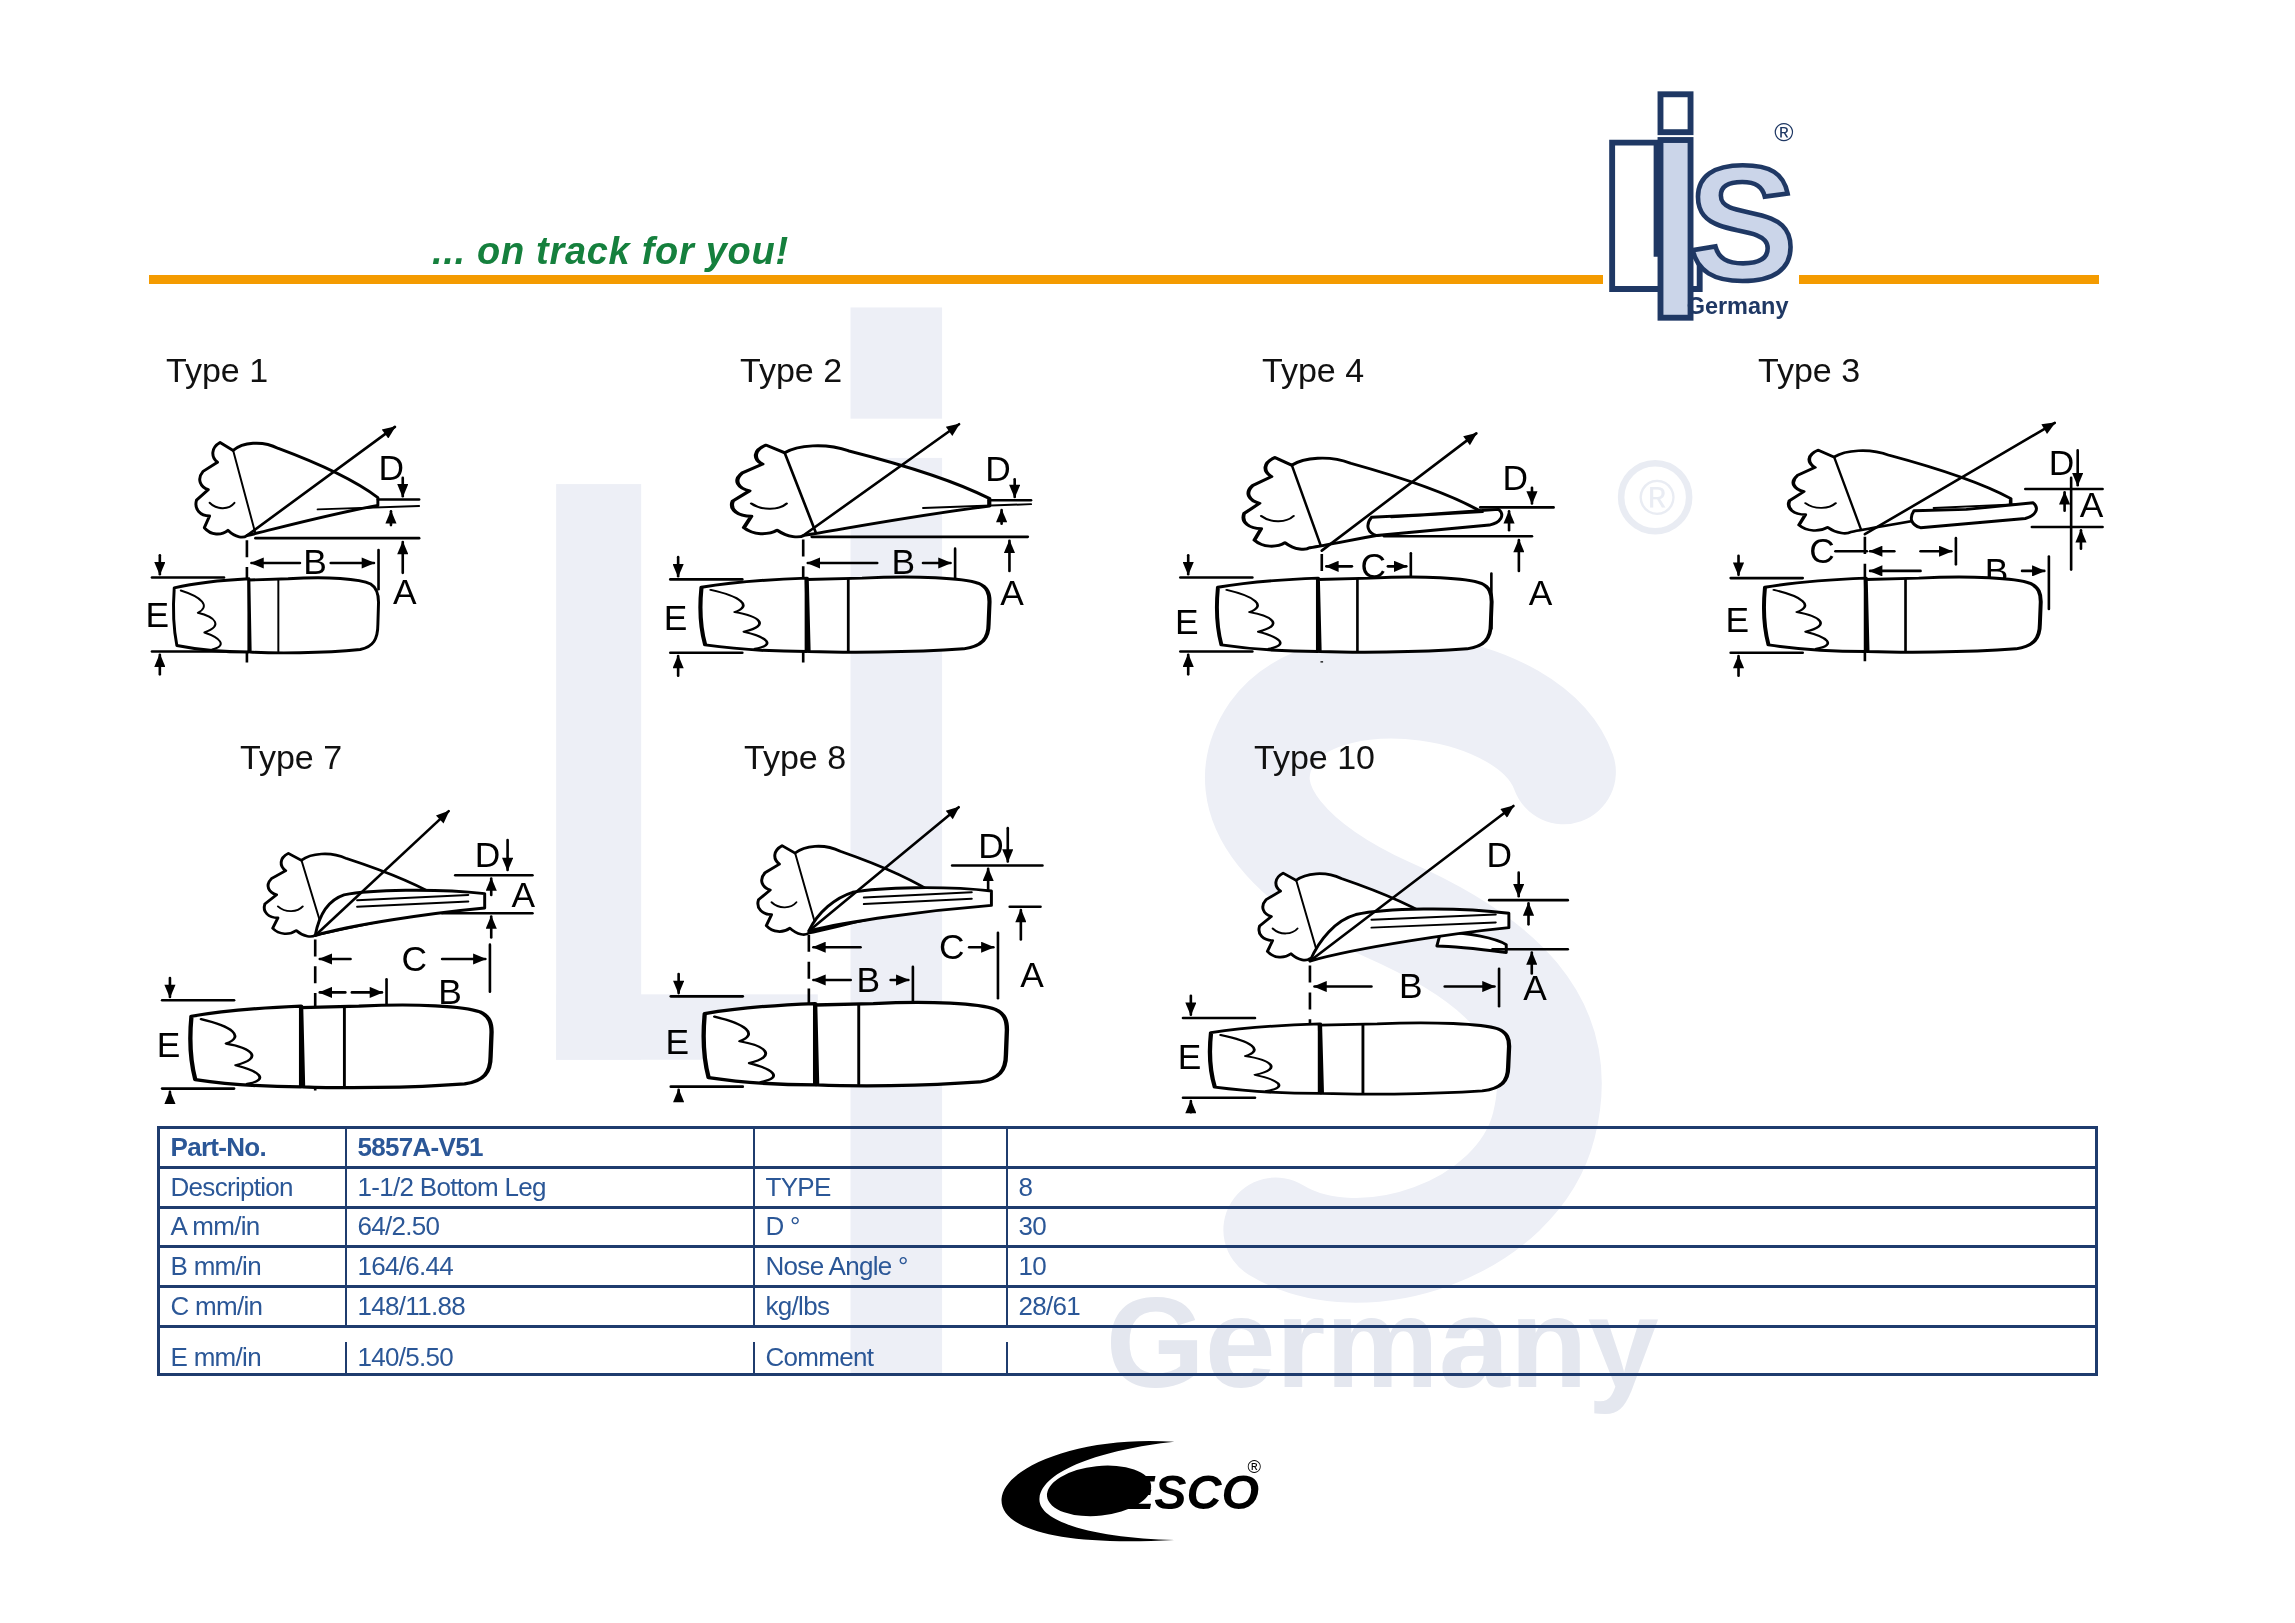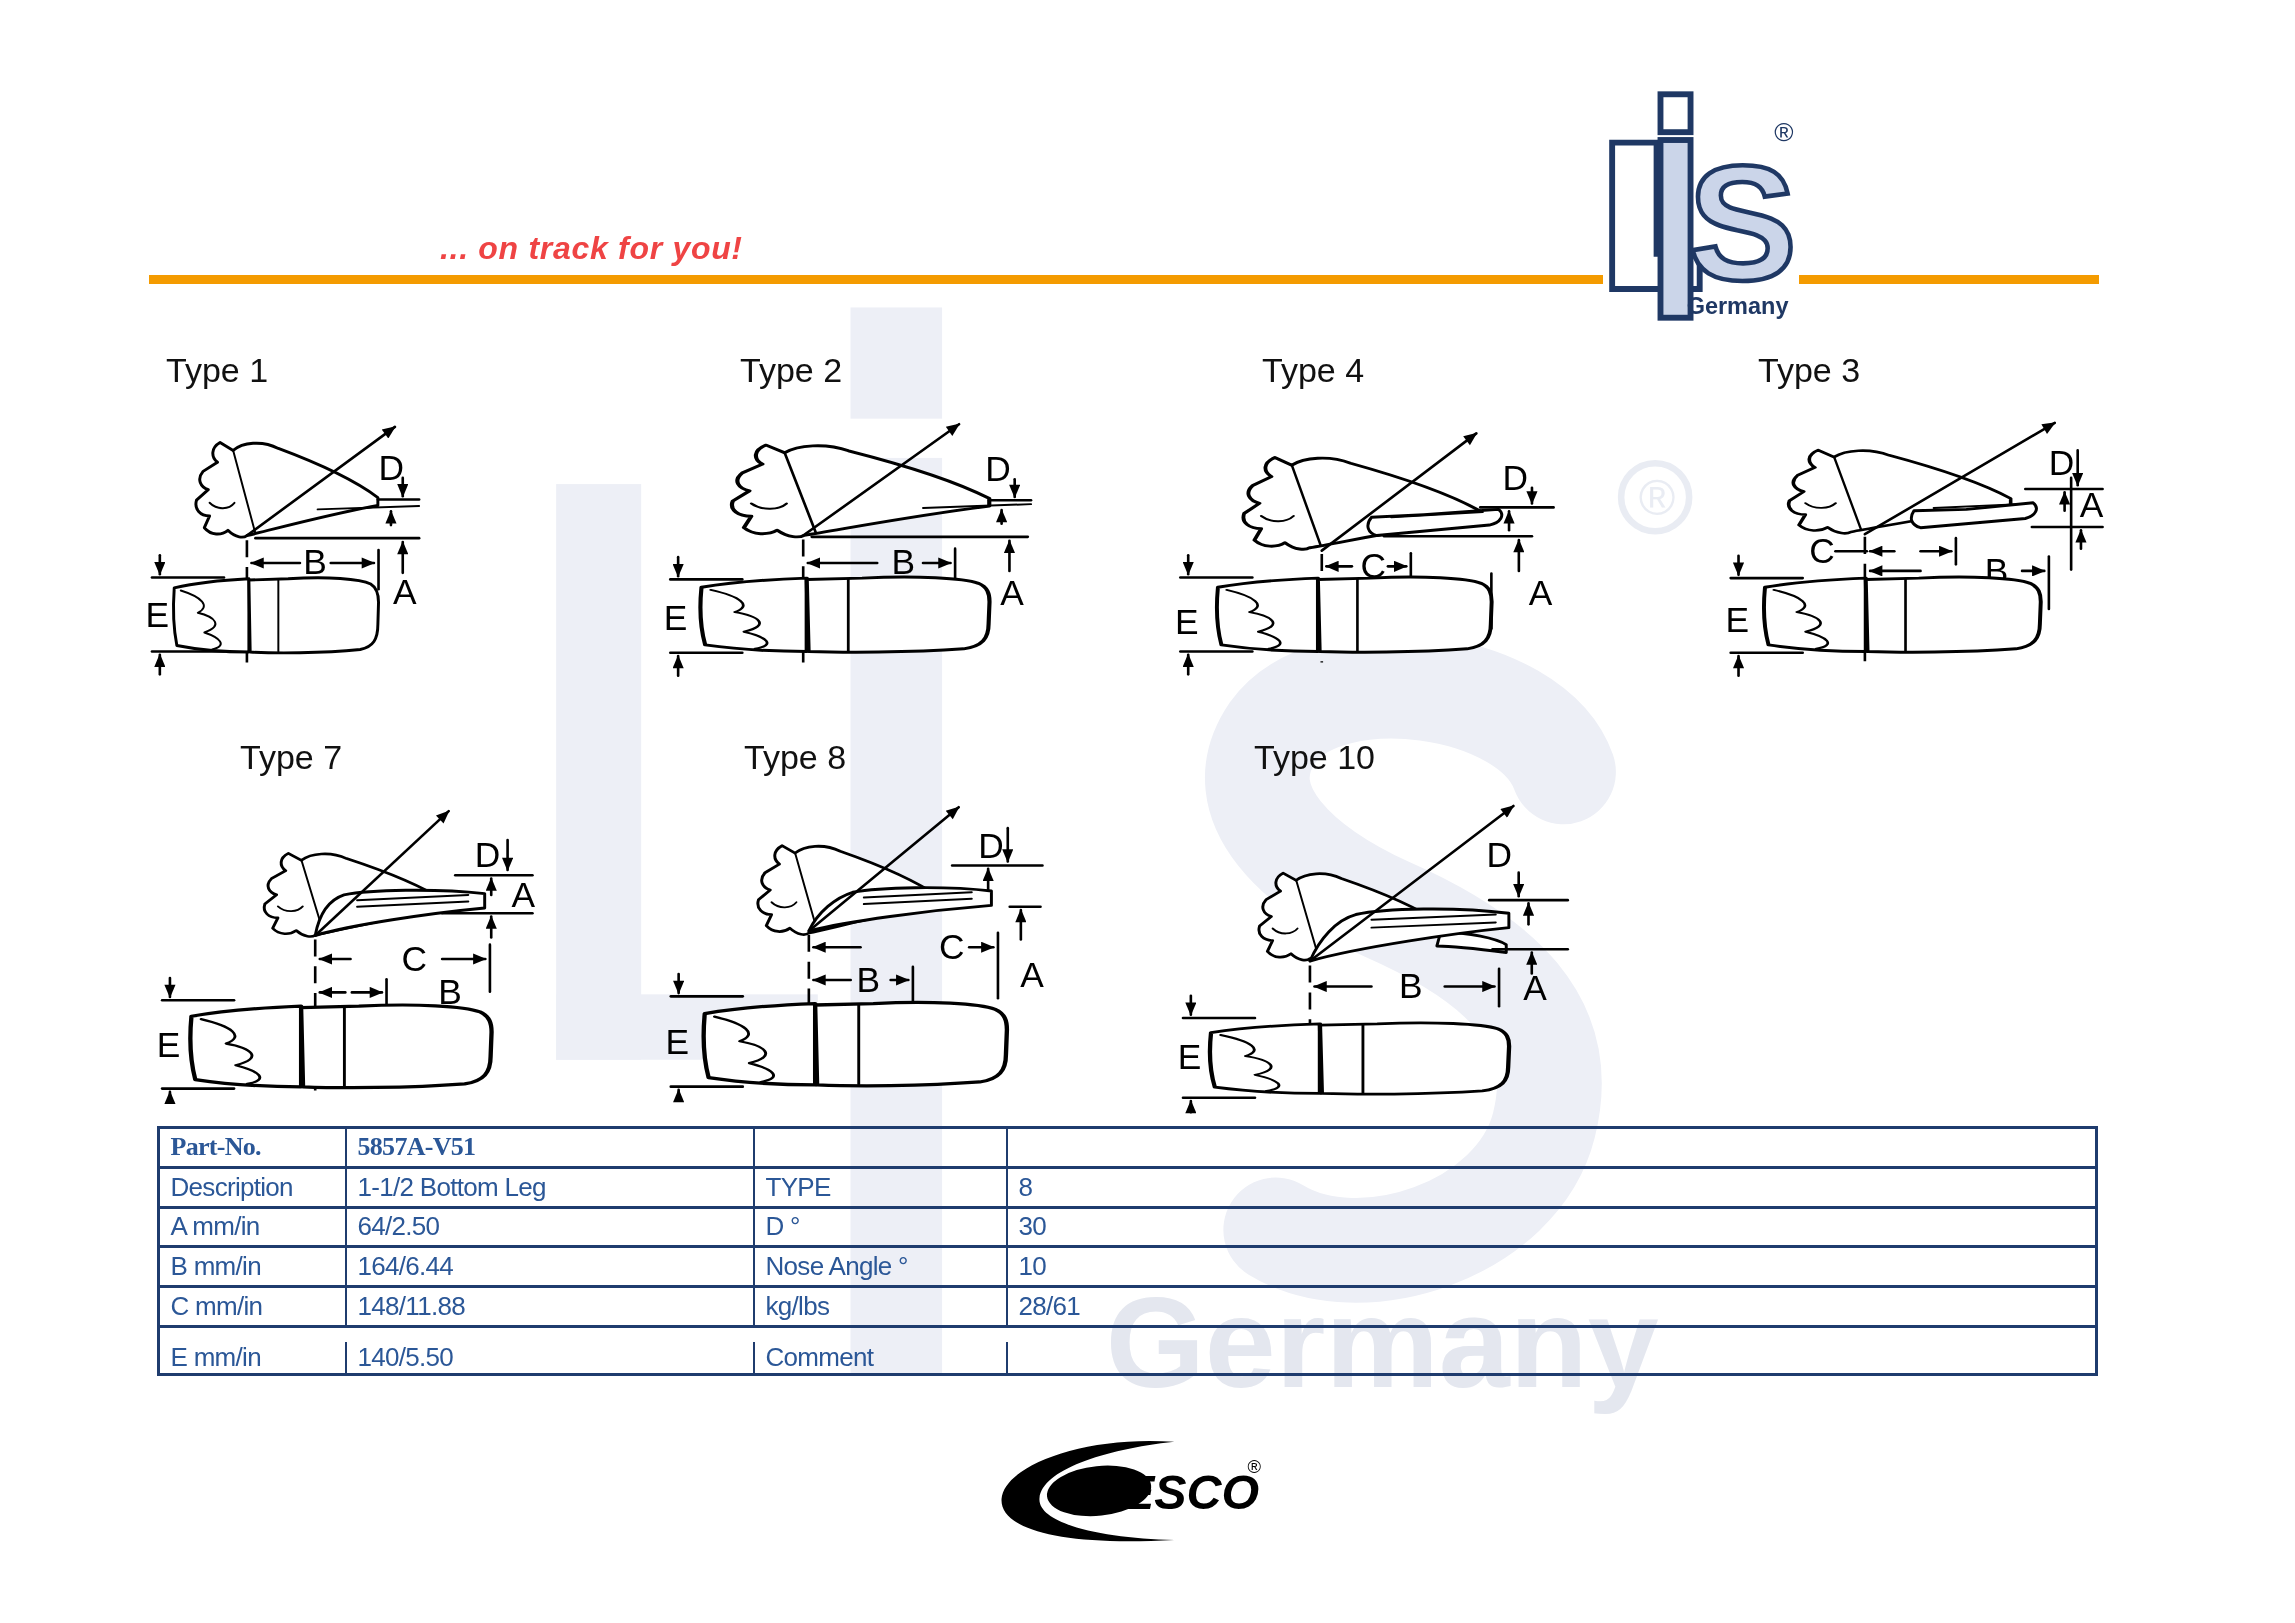--- a/index.html
+++ b/index.html
@@ -1,20 +1,20 @@
 <!DOCTYPE html>
 <html style="font-size:10.5px"><head>
 <meta charset="utf-8">
 <style>
   html,body{margin:0;padding:0;background:#fff;}
   #page{position:relative;width:2295px;height:1623px;background:#fff;overflow:hidden;
         font-family:"Liberation Sans",sans-serif;}
   
-  #tagline{position:absolute;left:432px;top:230px;font-size:32px;font-weight:bold;
-           font-style:italic;color:#ef4444;letter-spacing:0.7px;margin-left:8px;}
+  #tagline{position:absolute;left:432px;top:230px;font-size:38px;font-weight:bold;
+           font-style:italic;color:#15803d;letter-spacing:0.7px;}
   #orange-rule{position:absolute;left:149px;top:275px;width:1950px;height:8.5px;background:#F49B00;}
   #lis-logo{position:absolute;left:1603px;top:85px;z-index:5;}
   
   .dtitle{position:absolute;width:262px;font-size:34px;color:#111;}
   .cell{position:absolute;}
   svg{overflow:visible;}
   .o{fill:#fff;stroke:#000;stroke-width:4.5;stroke-linejoin:round;stroke-linecap:round;}
   .t{fill:none;stroke:#000;stroke-width:3;stroke-linejoin:round;stroke-linecap:round;}
   .d{fill:none;stroke:#000;stroke-width:4;stroke-linecap:round;}
   .dash{fill:none;stroke:#000;stroke-width:4;stroke-dasharray:26 15;}
@@ -22,21 +22,21 @@
   
   #spec-table{position:absolute;left:157px;top:1126px;width:1941px;height:250px;
               border:3.9px solid #1f3c6e;box-sizing:border-box;display:grid;
               grid-template-columns:187px 408px 253px auto;grid-template-rows:repeat(6,1fr);
               color:#2b5797;font-size:26px;z-index:3;}
   #spec-table .tc{border-right:2.6px solid #1f3c6e;border-bottom:3.3px solid #1f3c6e;
               display:flex;align-items:center;padding-left:10.5px;box-sizing:border-box;
               white-space:nowrap;letter-spacing:-0.7px;}
   #spec-table .tc.last{border-right:none;}
   #spec-table .tc.bot{border-bottom:none;margin-top:14px;}
-  #spec-table .tc.hdr{font-weight:bold;border-bottom:3.9px solid #1f3c6e;font-family:Liberation Serif, serif;}
+  #spec-table .tc.hdr{font-weight:bold;border-bottom:3.9px solid #1f3c6e;}
   
   #esco-logo{position:absolute;left:978px;top:1430px;z-index:3;}
   #watermark{position:absolute;left:0;top:0;z-index:0;}
   .z1{z-index:2;position:absolute;}
 </style>
 </head>
 <body>
 
 <div id="page">
 

